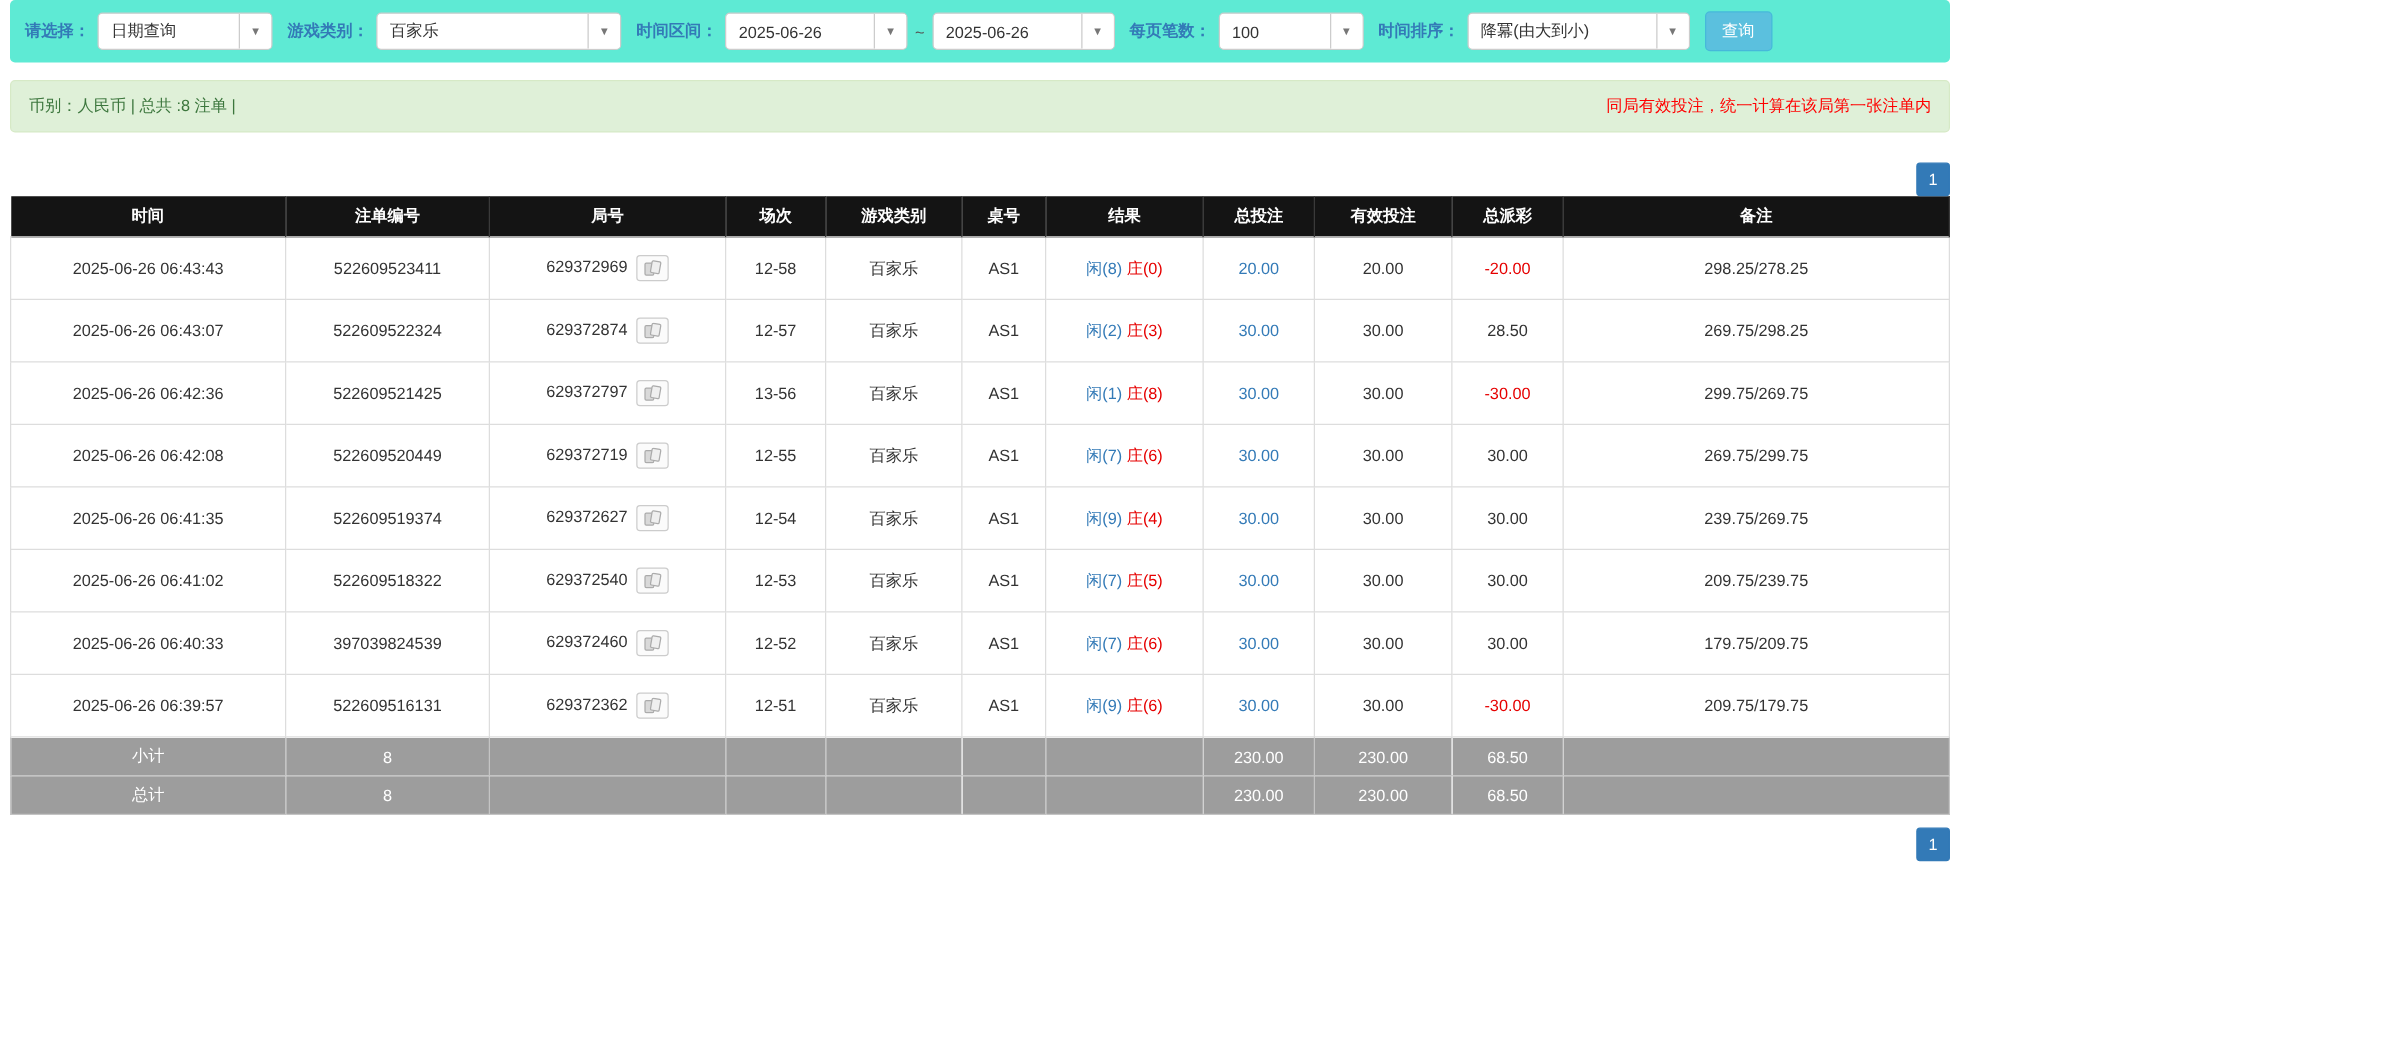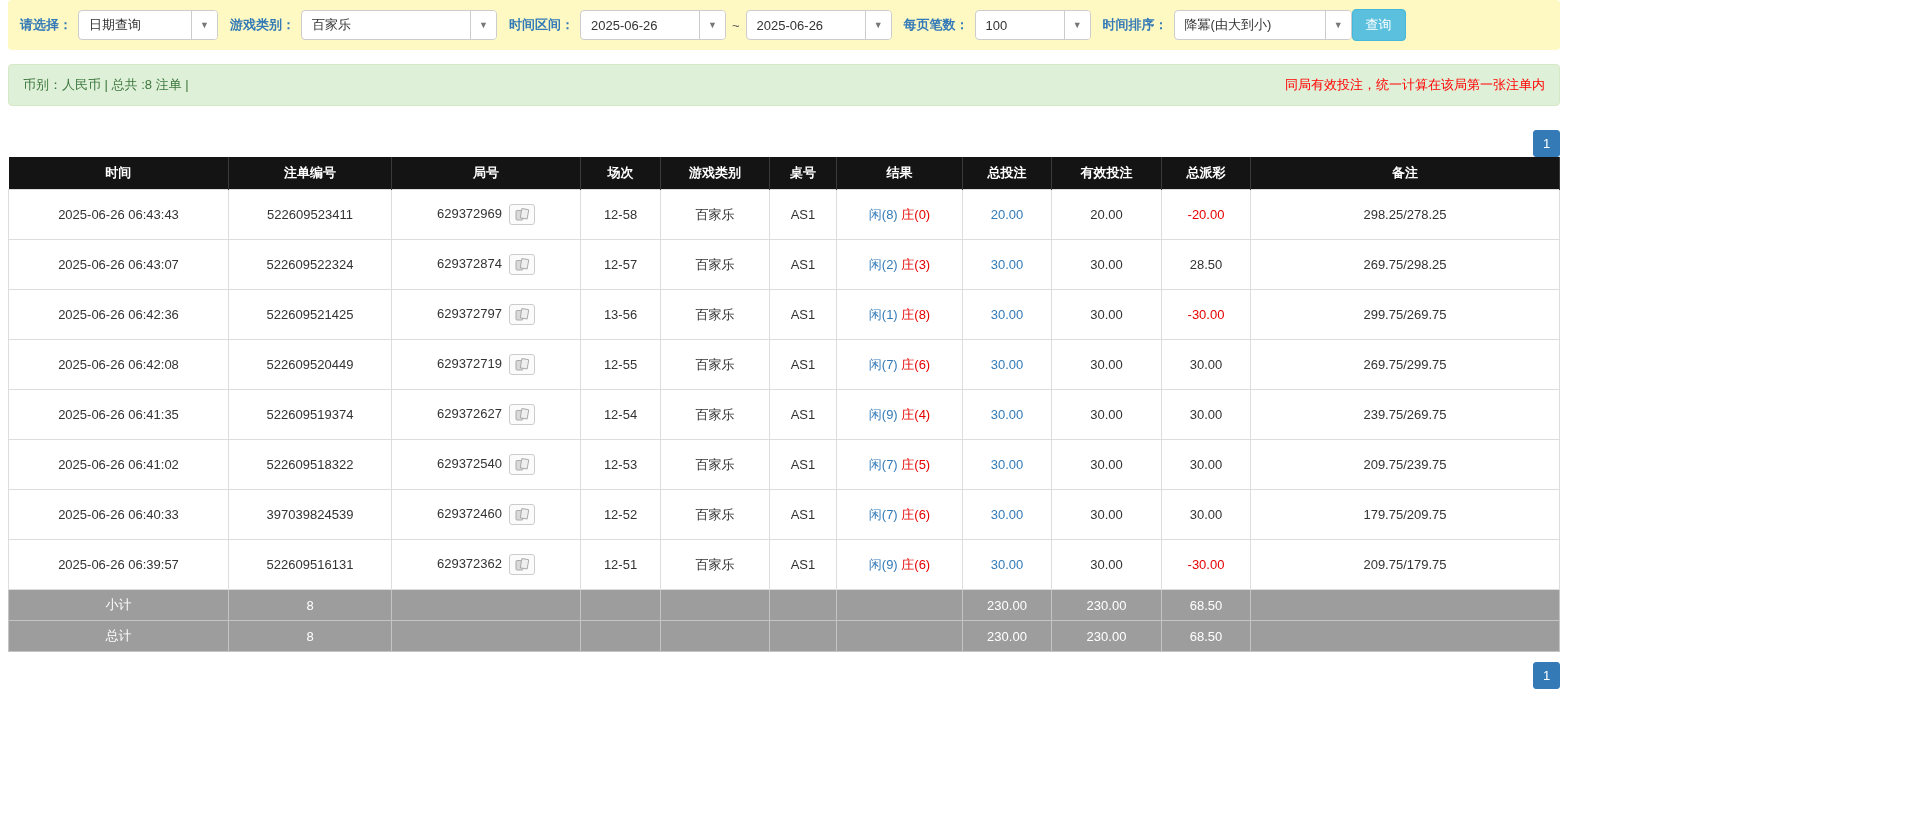--- a/index.html
+++ b/index.html
@@ -13,21 +13,21 @@
 
   .page-title {
     font-size: 17px;
     font-weight: normal;
     color: #333;
     margin: 14px 0 10px 0;
   }
 
   
   .filter-bar {
-    background: #fef9c3;
+    background: #5eead4;
     border-radius: 4px;
     padding: 9px 12px;
     display: flex;
     align-items: center;
     flex-wrap: nowrap;
   }
   .filter-label {
     color: #337ab7;
     font-weight: bold;
     margin: 0 6px 0 12px;
@@ -62,20 +62,21 @@
     font-size: 9px;
   }
   .w-select  .select-value { width: 112px; }
   .w-game    .select-value { width: 168px; }
   .w-date    .select-value { width: 118px; }
   .w-size    .select-value { width: 88px;  }
   .w-sort    .select-value { width: 150px; }
   .tilde { margin: 0 6px; color: #555; }
 
   .search-button {
+    margin-left: 12px;
     background: #5bc0de;
     border: 1px solid #46b8da;
     color: #fff;
     border-radius: 4px;
     padding: 6px 13px;
     font-size: 13px;
     cursor: pointer;
     font-family: inherit;
   }
 

